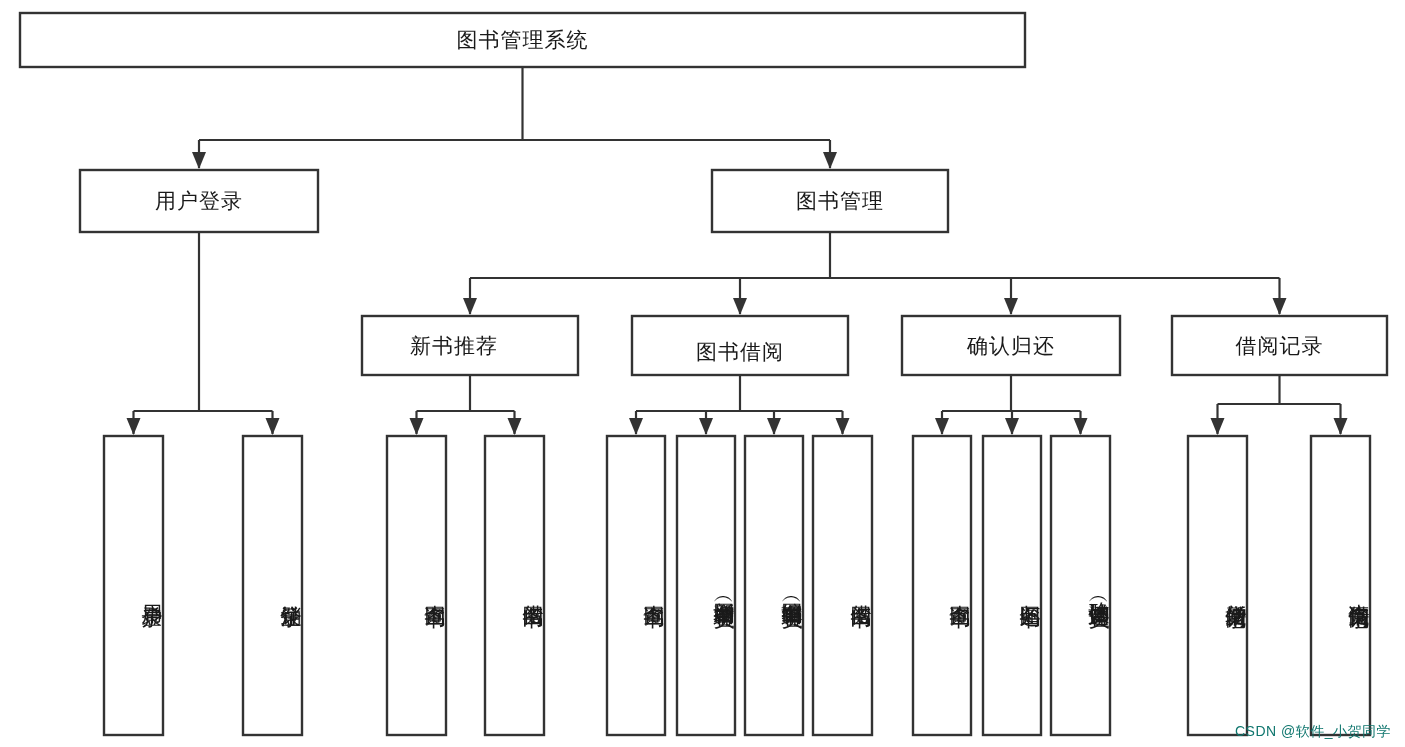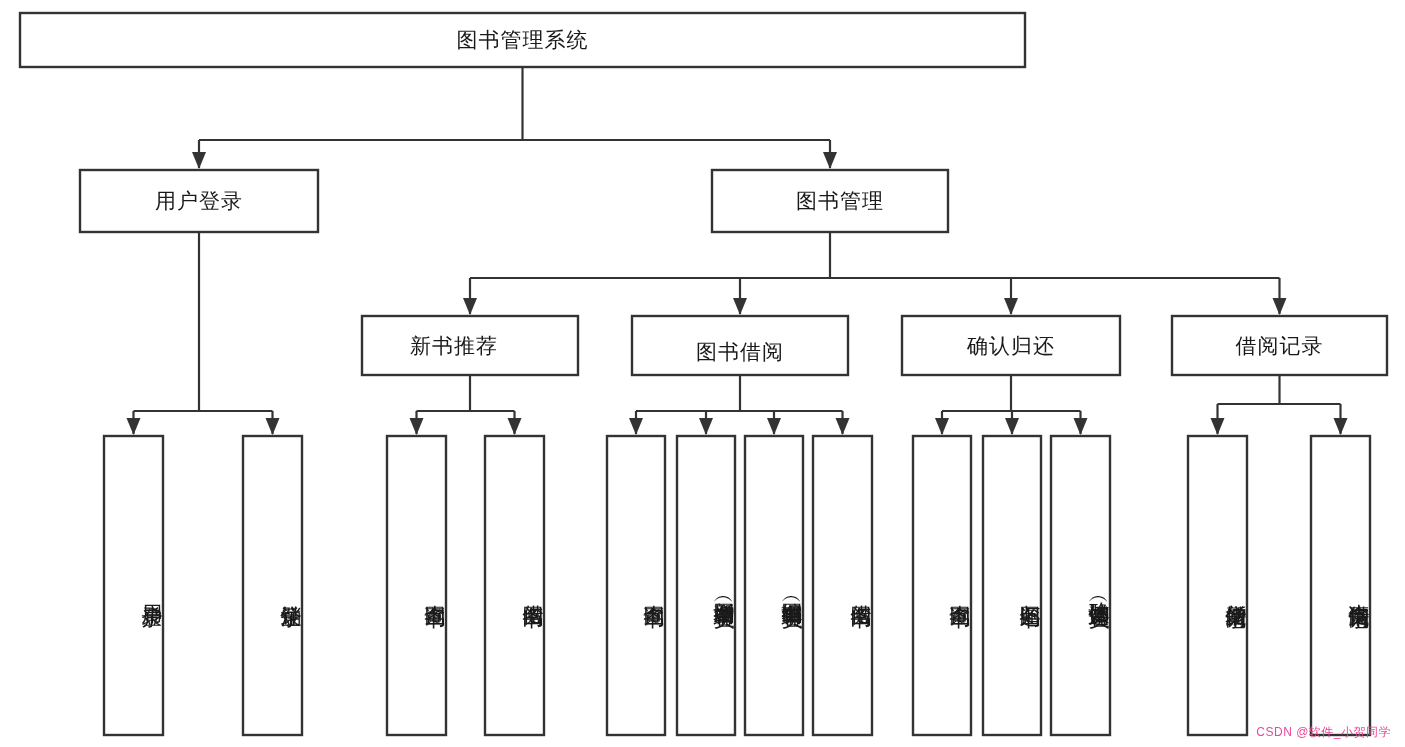--- a/index.html
+++ b/index.html
@@ -63,22 +63,22 @@
     font-size: 21px;
     color: #1a1a1a;
     font-family: "Liberation Sans", "DejaVu Sans", sans-serif;
     letter-spacing: 1px;
     pointer-events: none;
   }
   #watermark {
     position: absolute;
     right: 14px;
     bottom: 6px;
-    font-size: 12px;
-    color: #ec4899;
+    font-size: 14px;
+    color: #0f766e;
     font-family: "Liberation Sans", "DejaVu Sans", sans-serif;
     letter-spacing: 0.5px;
     pointer-events: none;
     white-space: nowrap;
   }
 </style>
 </head>
 <body>
 
 <div id="diagram-root">

